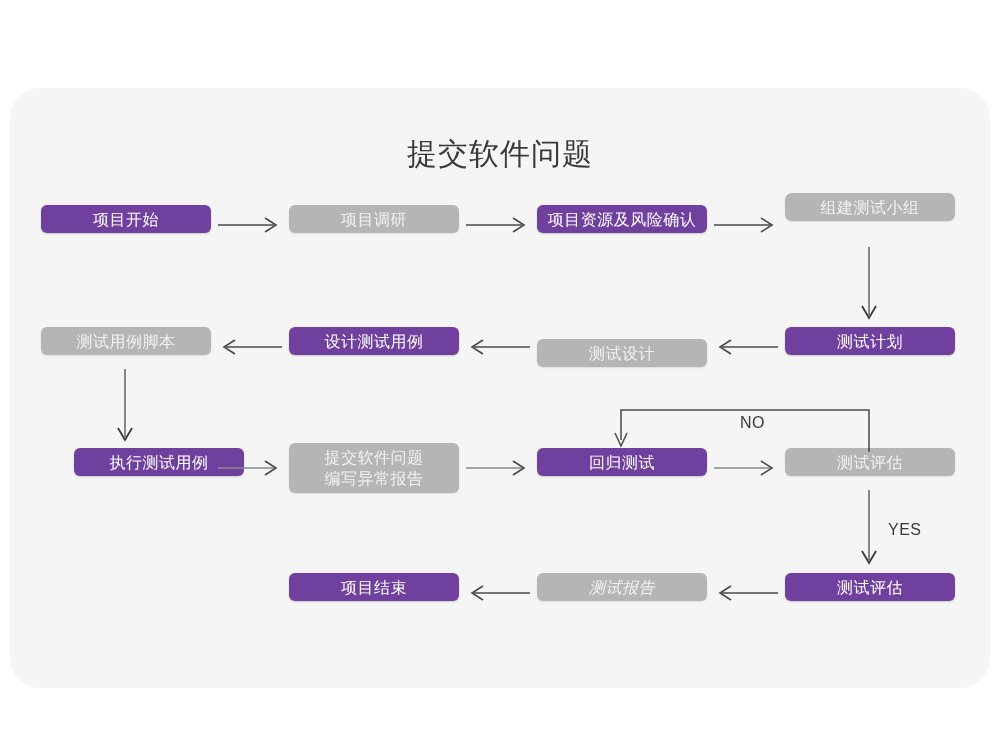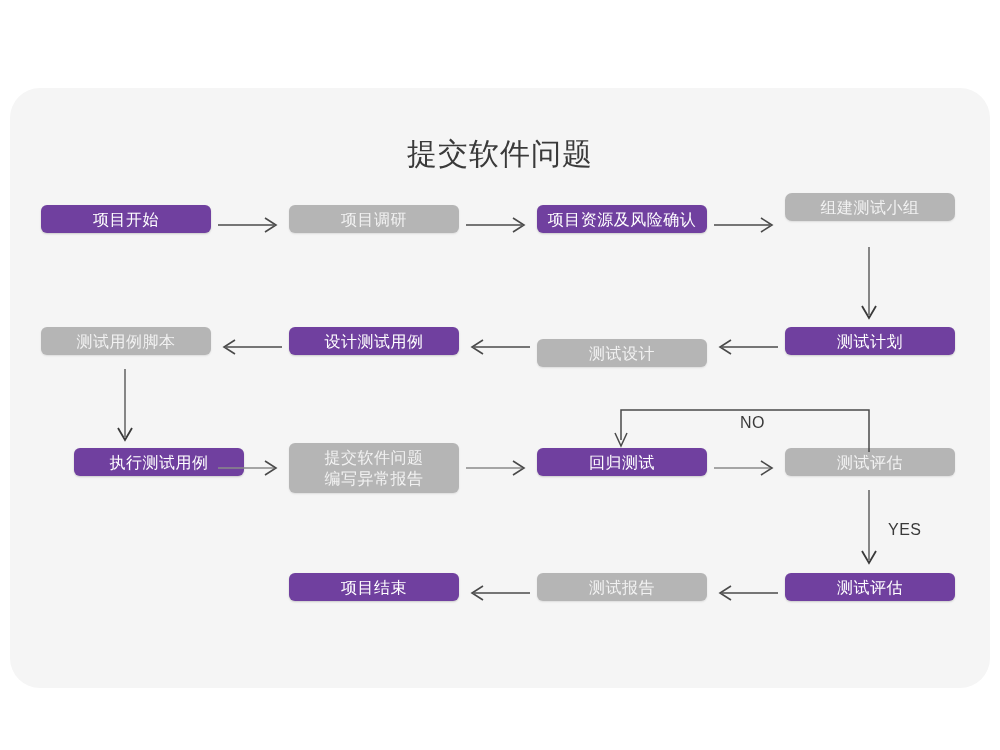--- a/index.html
+++ b/index.html
@@ -186,21 +186,21 @@
 
   <svg class="arrow-v" style="left:859px; top:490px; width:20px; height:80px;" viewBox="0 0 20 80">
     <line x1="10" y1="0" x2="10" y2="70" stroke="#7a7a7a" stroke-width="1.8"></line>
     <polyline points="3,61 10,73 17,61" fill="none" stroke="#3a3a3a" stroke-width="1.8"></polyline>
   </svg>
   <div class="edge-label" style="left:879px; top:521px;">YES</div>
 
   <div class="node purple" style="left:289px; top:573px;">
     <span class="lbl">项目结束</span>
   </div>
-  <div class="node gray" style="left:537px; top:573px;">
+  <div class="node gray" style="left:537px; top:573px;font-style:italic;">
     <span class="lbl">测试报告</span>
   </div>
   <div class="node purple" style="left:785px; top:573px;">
     <span class="lbl">测试评估</span>
   </div>
 
   <svg class="arrow-h" style="left:464px; top:583px; width:68px; height:20px;" viewBox="0 0 68 20">
     <line x1="10" y1="10" x2="66" y2="10" stroke="#4a4a4a" stroke-width="1.6"></line>
     <polyline points="19,3 8,10 19,17" fill="none" stroke="#4a4a4a" stroke-width="1.6"></polyline>
   </svg>

